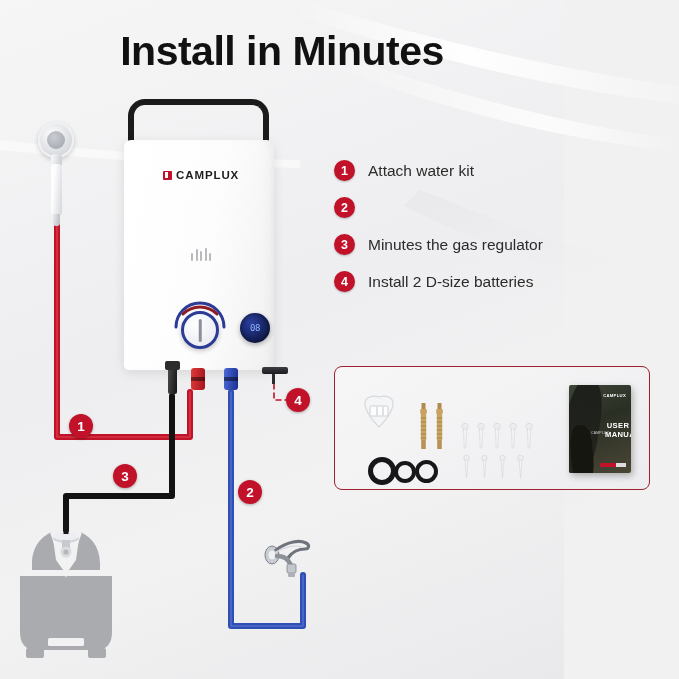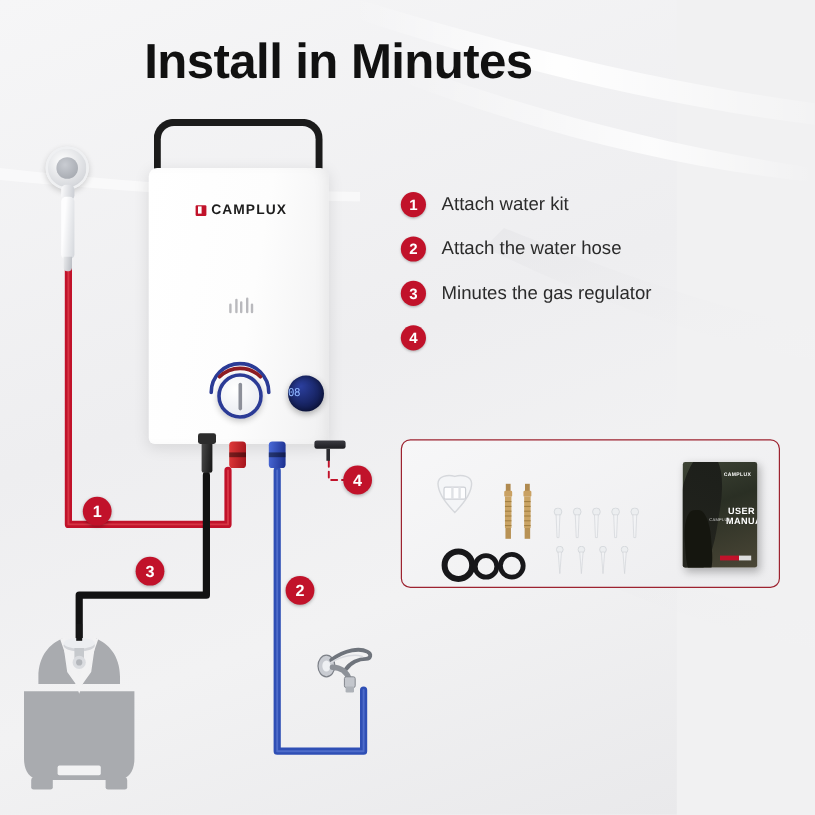--- a/index.html
+++ b/index.html
@@ -77,21 +77,21 @@
     box-shadow:0 2px 5px rgba(0,0,0,.22);
   }
   .knob:after{content:"";position:absolute;left:50%;top:5px;width:2.5px;height:23px;
     background:#8c8f99;transform:translateX(-50%);border-radius:2px;}
 
   
   .lcd{
     position:absolute;left:240px;top:313px;width:30px;height:30px;border-radius:50%;
     background:radial-gradient(circle at 35% 30%,#2b3f9e,#101a4d 75%);
     box-shadow:0 2px 5px rgba(0,0,0,.3), inset 0 0 6px rgba(0,0,0,.45);
-    display:flex;align-items:center;justify-content:flex-start;
+    display:flex;align-items:center;justify-content:center;
   }
   .lcd-num{font-family:"DejaVu Sans Mono",monospace;font-size:9px;color:#8fb6ff;letter-spacing:-.5px;}
 
   
   .conn{position:absolute;}
   .conn-gas{left:168px;top:368px;}
   .conn-hot{left:191px;top:368px;}
   .conn-cold{left:224px;top:368px;}
   .cap{width:14px;height:22px;border-radius:3px;}
   .cap-red{background:linear-gradient(95deg,#e03a3a,#a4141c);}
@@ -292,28 +292,28 @@
   <div class="dbadge" style="left:113px;top:464px">3</div>
   <div class="dbadge" style="left:286px;top:388px">4</div>
 
   <div class="steps">
     <div class="step">
       <div class="badge">1</div>
       <div class="step-label">Attach water kit</div>
     </div>
     <div class="step">
       <div class="badge">2</div>
-      <div class="step-label">Attach the water hose</div>
     </div>
     <div class="step">
       <div class="badge">3</div>
       <div class="step-label">Minutes the gas regulator</div>
     </div>
     <div class="step">
       <div class="badge">4</div>
+      <div class="step-label">Install 2 D-size batteries</div>
     </div>
   </div>
 
   <div class="acc-panel">
 
     <svg class="acc-bracket" viewBox="0 0 40 34">
       <path d="M6,8 C6,2 14,0 20,2 C26,0 34,2 34,8 C34,18 24,28 20,32 C16,28 6,18 6,8 Z" fill="#f4f5f7" stroke="#d6d8dc" stroke-width="1.2"></path>
       <rect x="11" y="11" width="18" height="10" rx="1.5" fill="#fdfdfe" stroke="#cdd0d5" stroke-width="1"></rect>
       <rect x="17" y="11" width="2" height="10" fill="#dfe1e5"></rect>
       <rect x="23" y="11" width="2" height="10" fill="#dfe1e5"></rect>

